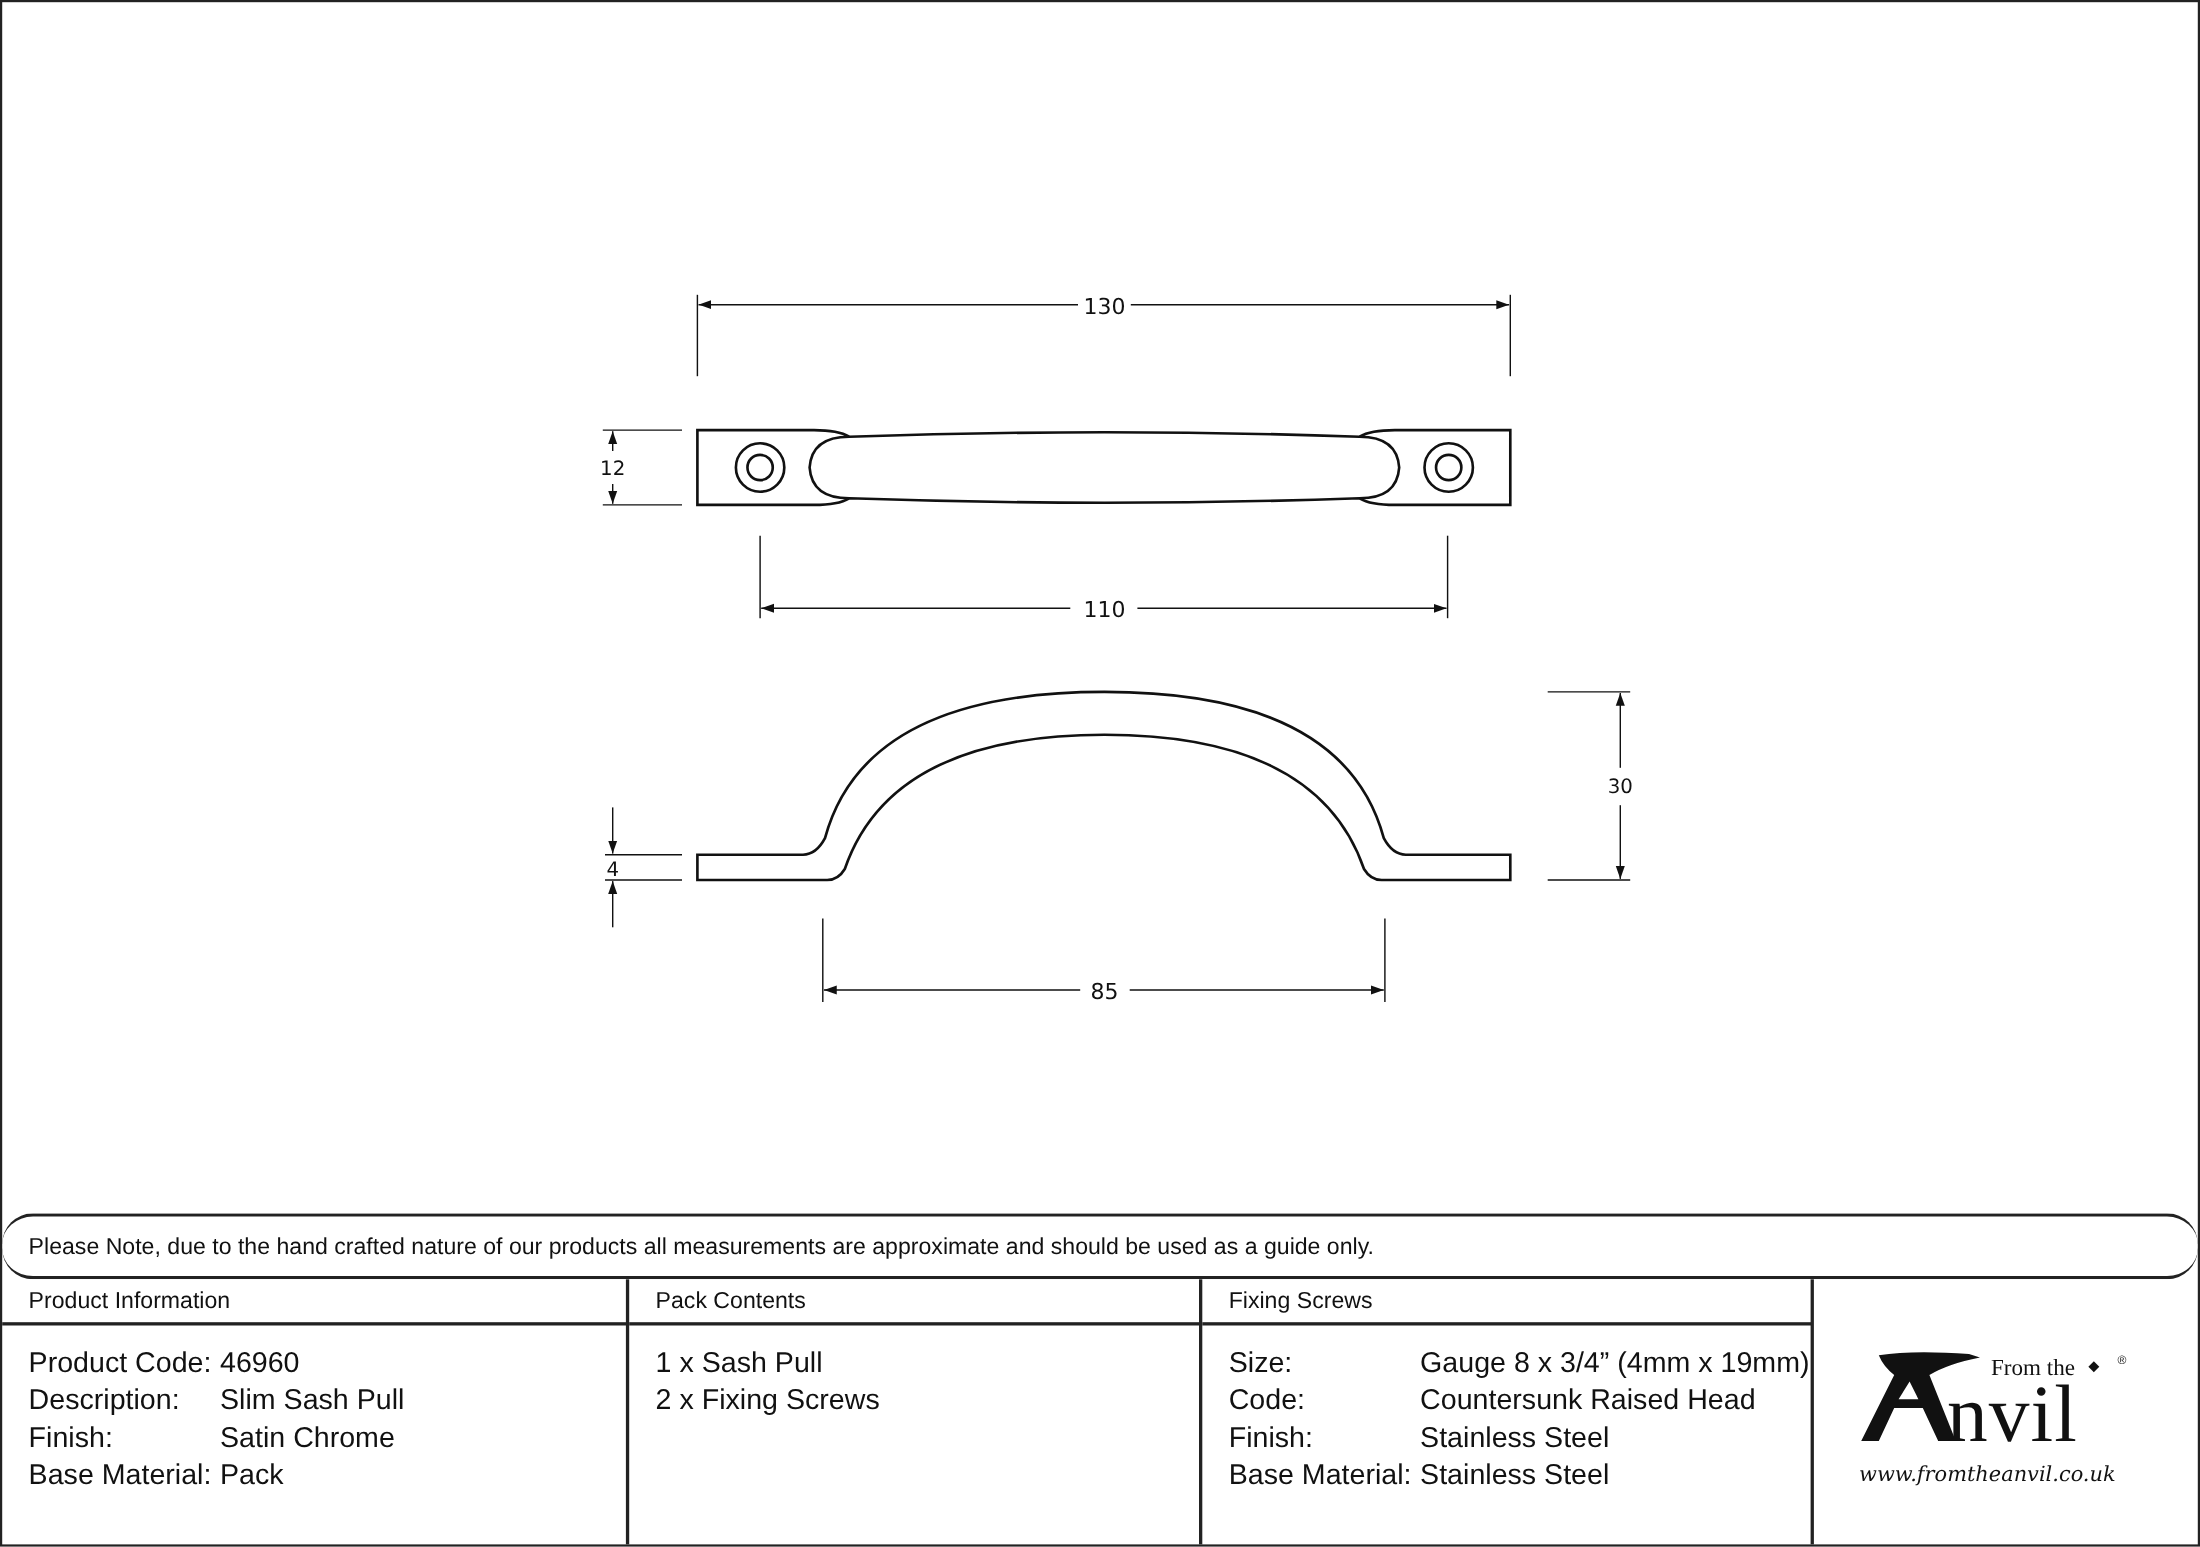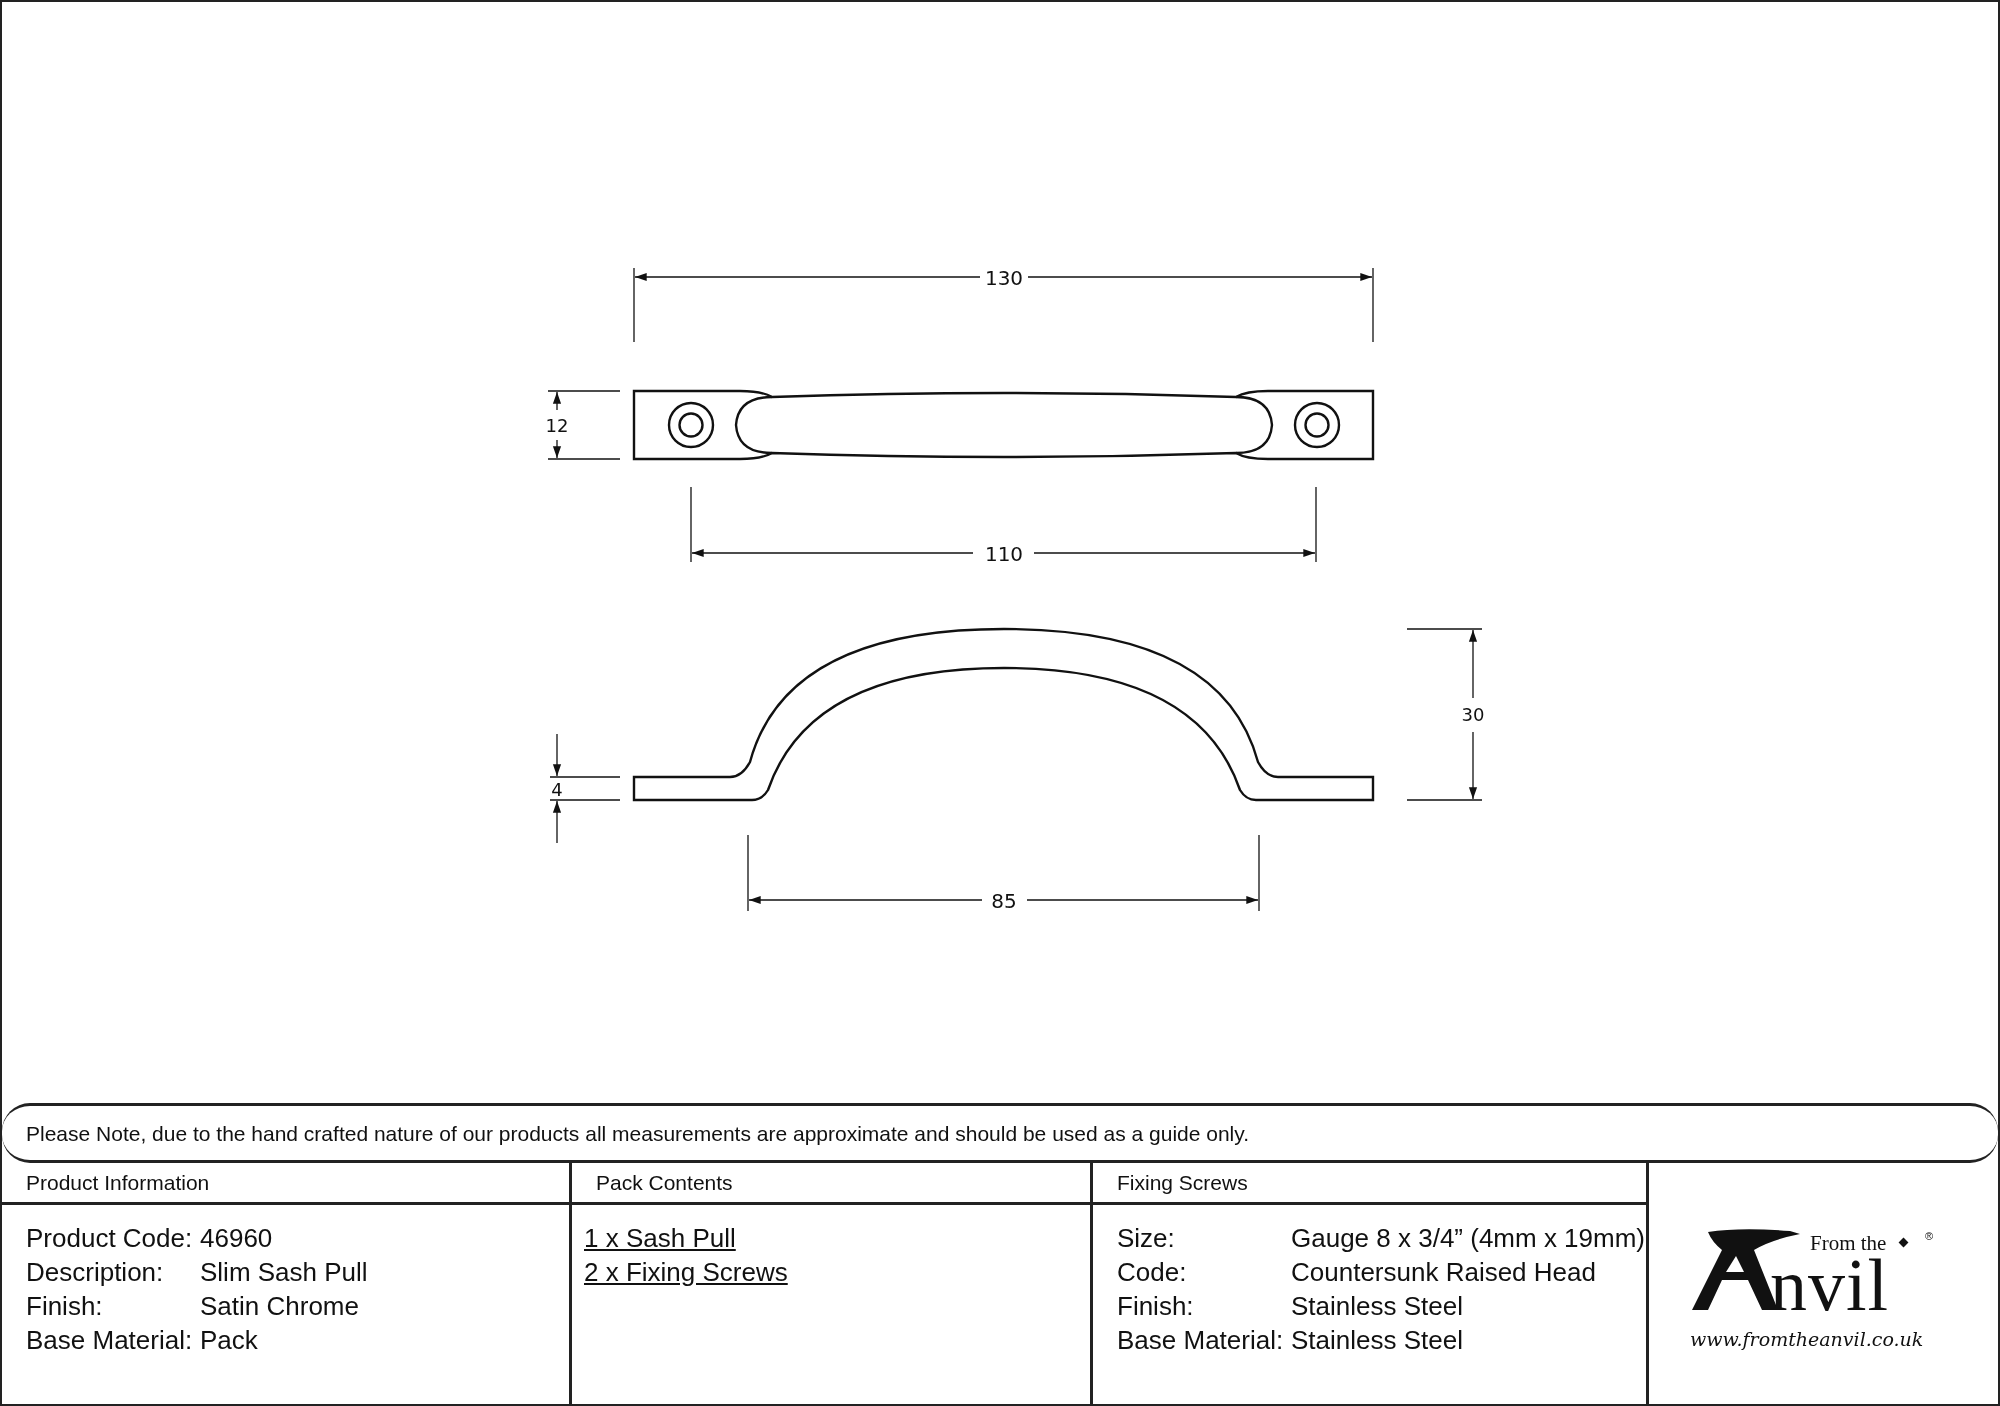--- a/index.html
+++ b/index.html
@@ -10,21 +10,21 @@
   .note { position: absolute; left: 2px; top: 1103px; width: 1996px; height: 60px; border-top: 3px solid #222; border-bottom: 3px solid #222; box-sizing: border-box; border-radius: 28px; }
   .note span { position: absolute; left: 24px; top: 16px; font-size: 21px; }
   .col { position: absolute; top: 1163px; height: 241px; box-sizing: border-box; }
   .col-head { height: 42px; border-bottom: 3px solid #222; box-sizing: border-box; position: relative; }
   .col-head span { position: absolute; left: 24px; top: 8px; font-size: 21px; }
   .vdiv { position: absolute; top: 1163px; width: 3px; height: 241px; background: #222; }
   .rows { padding-top: 16px; }
   .row { display: flex; font-size: 26px; height: 34px; line-height: 34px; }
   .row .k { width: 174px; padding-left: 24px; }
   .row .v { }
-  .plain { padding-left: 12px; text-decoration: underline; }
+  .plain { padding-left: 24px; }
   .logo { position: absolute; left: 1650px; top: 1210px; width: 346px; height: 150px; }
 </style>
 </head>
 <body>
 
 <div class="frame"></div>
 
 <svg class="drawing" width="2000" height="1100" viewBox="0 0 2000 1100">
   <defs>
     <marker id="arr" viewBox="0 0 10 10" refX="10" refY="5" markerWidth="9" markerHeight="9" orient="auto-start-reverse">

